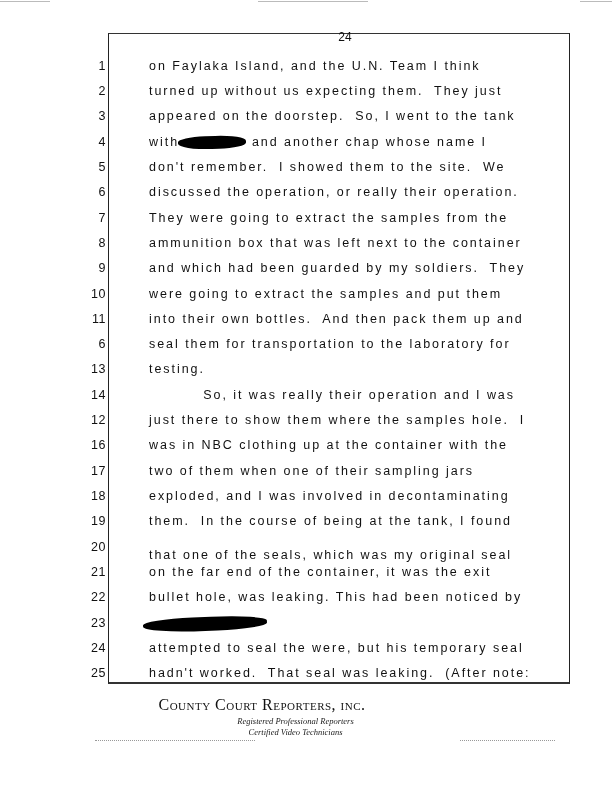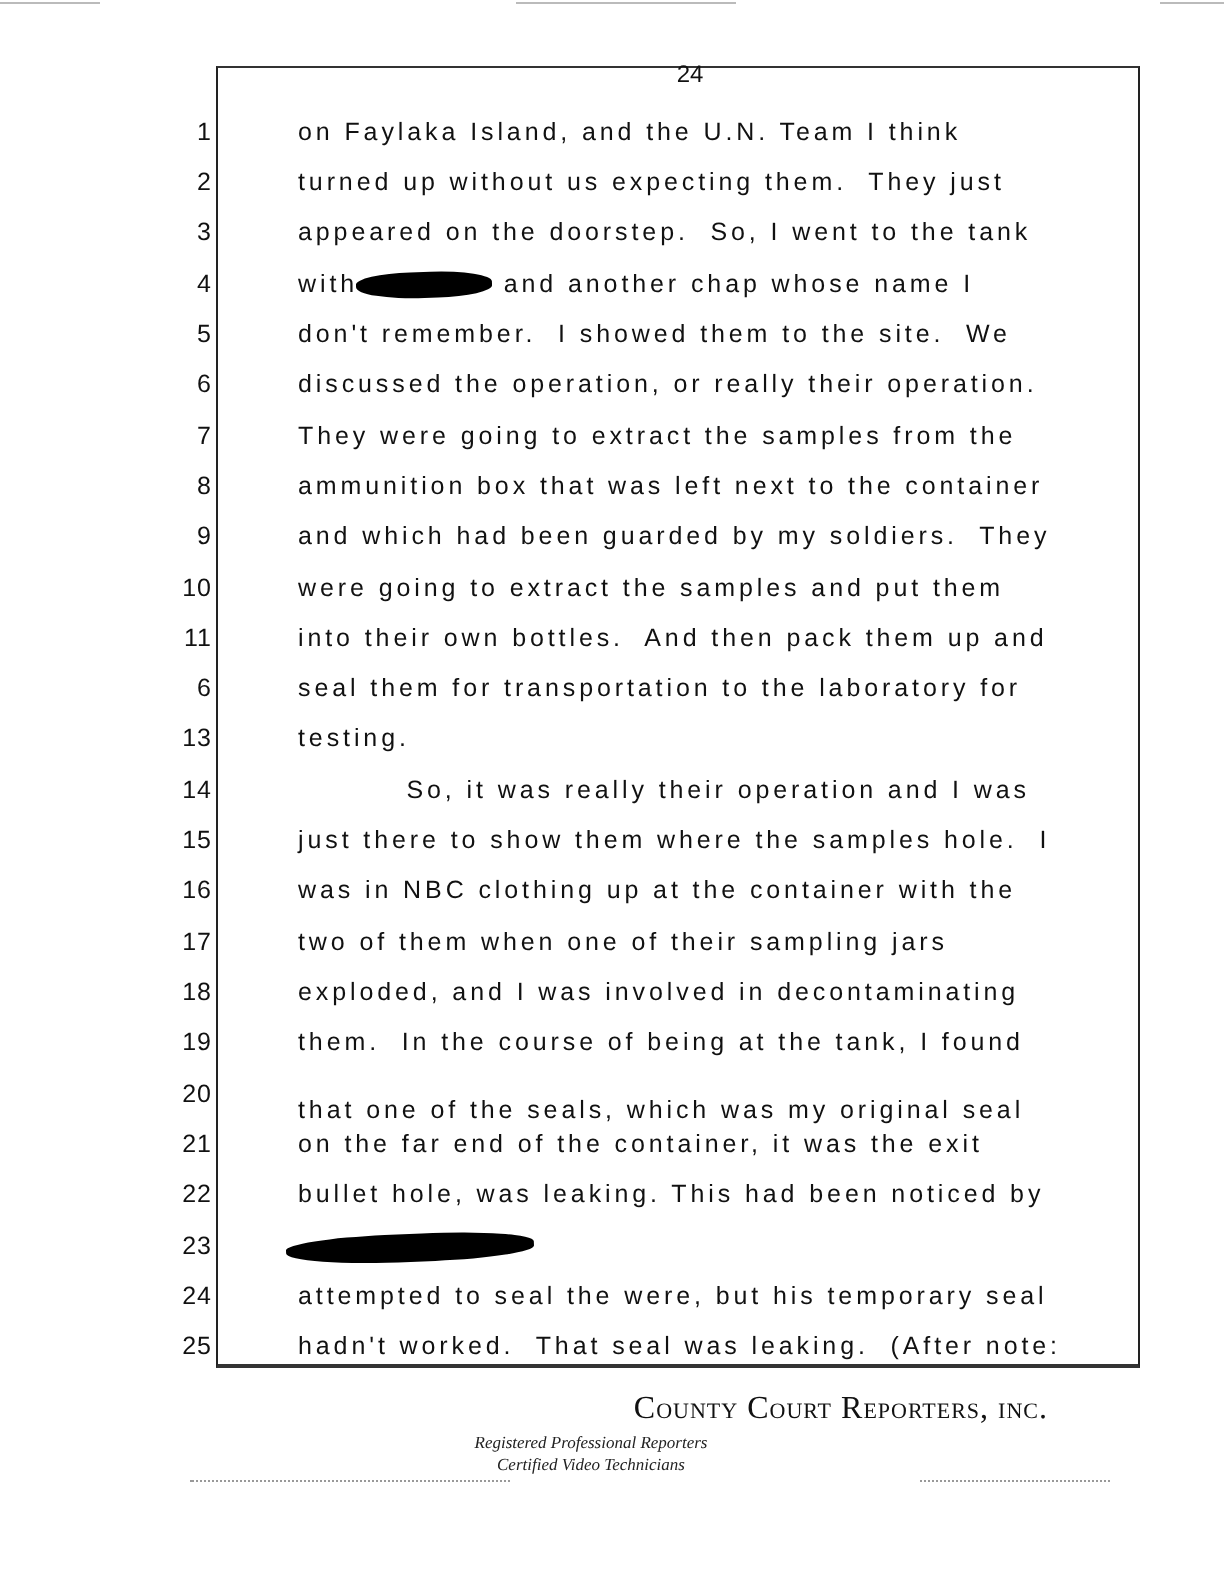--- a/index.html
+++ b/index.html
@@ -3,21 +3,21 @@
   <meta charset="utf-8">
   <style>
     html, body { margin: 0; padding: 0; background: #ffffff; }
     body { width: 612px; height: 793px; position: relative; overflow: hidden; font-family: "Liberation Sans", sans-serif; color: #111; }
     .scanline-top { position: absolute; top: 1px; height: 1px; background: #bbb; }
     .box { position: absolute; left: 108px; top: 33px; width: 462px; height: 651px; border-left: 1.5px solid #222; border-right: 1.5px solid #222; border-top: 1.5px solid #333; border-bottom: 2px solid #333; box-sizing: border-box; }
     .page-num { position: absolute; left: 330px; top: 30px; width: 30px; text-align: center; font-size: 12px; color: #111; }
     .line-num { position: absolute; right: 506px; width: 30px; text-align: right; font-size: 12.5px; letter-spacing: 0.5px; color: #111; }
     .line-text { position: absolute; left: 149px; font-size: 12.5px; letter-spacing: 1.95px; white-space: pre; color: #111; }
     .redact { display: inline-block; background: #000; border-radius: 40% 45% 40% 50%; vertical-align: middle; }
-    .footer-title { position: absolute; left: 0; width: 524px; top: 696px; text-align: right; font-family: "Liberation Serif", serif; font-size: 16px; letter-spacing: 0.5px; color: #111; font-variant: small-caps; }
+    .footer-title { position: absolute; left: 0; width: 524px; top: 696px; text-align: center; font-family: "Liberation Serif", serif; font-size: 16px; letter-spacing: 0.5px; color: #111; font-variant: small-caps; }
     .footer-sub { position: absolute; left: 0; width: 591px; text-align: center; font-family: "Liberation Serif", serif; font-style: italic; font-size: 8.5px; color: #222; }
     .specks { position: absolute; top: 740px; height: 1px; border-top: 1px dotted #999; }
   </style>
 </head>
 <body>
 
 <div class="scanline-top" style="left:0;width:50px"></div>
 <div class="scanline-top" style="left:258px;width:110px"></div>
 <div class="scanline-top" style="left:580px;width:32px"></div>
 
@@ -32,21 +32,21 @@
   <div class="line-num" style="top:160px">5</div>
   <div class="line-num" style="top:185px">6</div>
   <div class="line-num" style="top:211px">7</div>
   <div class="line-num" style="top:236px">8</div>
   <div class="line-num" style="top:261px">9</div>
   <div class="line-num" style="top:287px">10</div>
   <div class="line-num" style="top:312px">11</div>
   <div class="line-num" style="top:337px">6</div>
   <div class="line-num" style="top:362px">13</div>
   <div class="line-num" style="top:388px">14</div>
-  <div class="line-num" style="top:413px">15</div>
+  <div class="line-num" style="top:413px">12</div>
   <div class="line-num" style="top:438px">16</div>
   <div class="line-num" style="top:464px">17</div>
   <div class="line-num" style="top:489px">18</div>
   <div class="line-num" style="top:514px">19</div>
   <div class="line-num" style="top:540px">20</div>
   <div class="line-num" style="top:565px">21</div>
   <div class="line-num" style="top:590px">22</div>
   <div class="line-num" style="top:616px">23</div>
   <div class="line-num" style="top:641px">24</div>
   <div class="line-num" style="top:666px">25</div>

